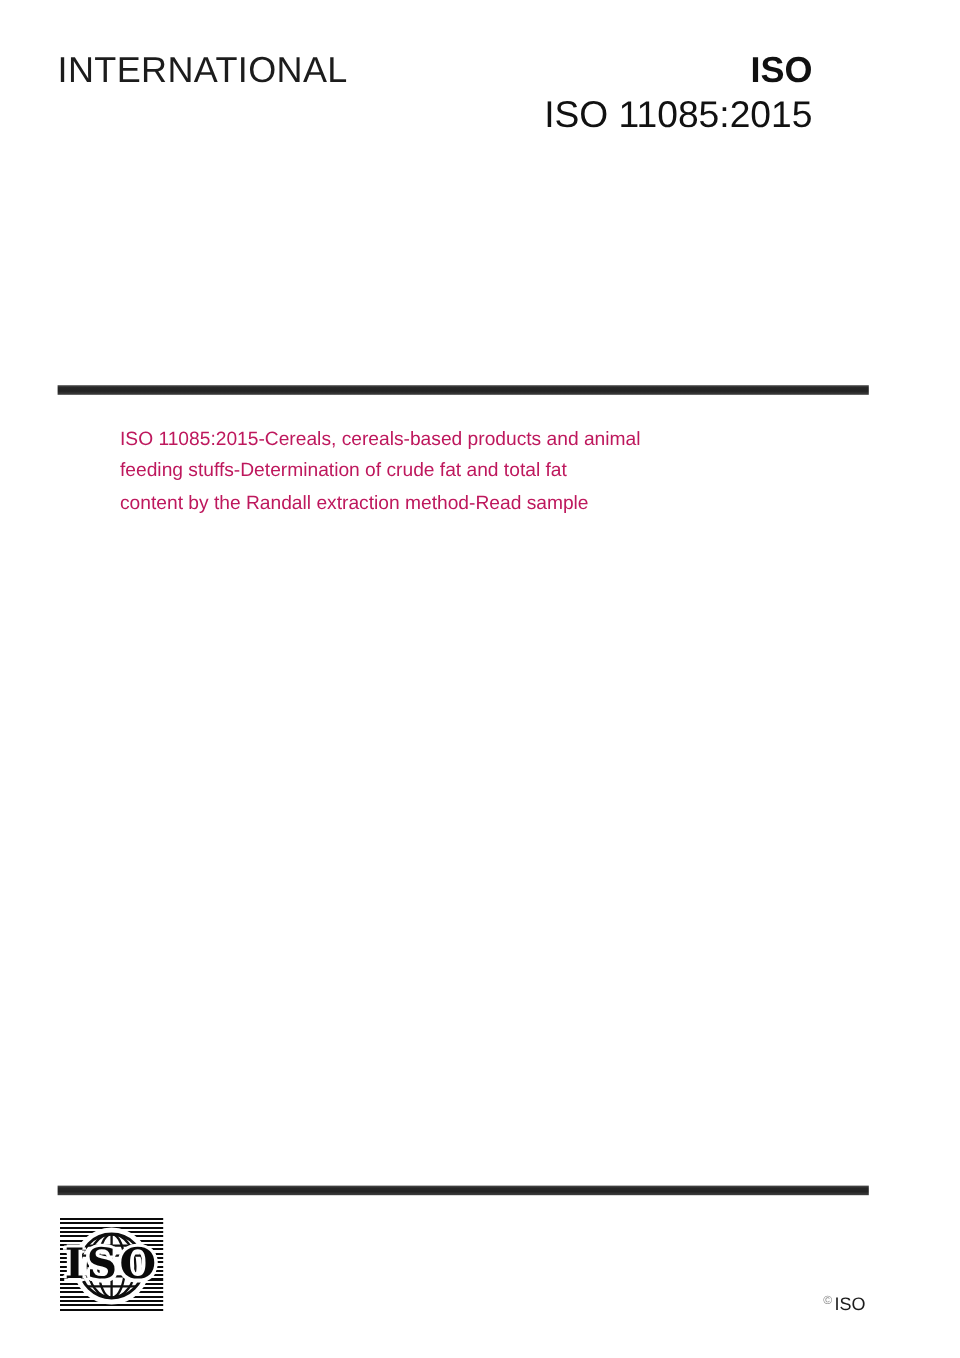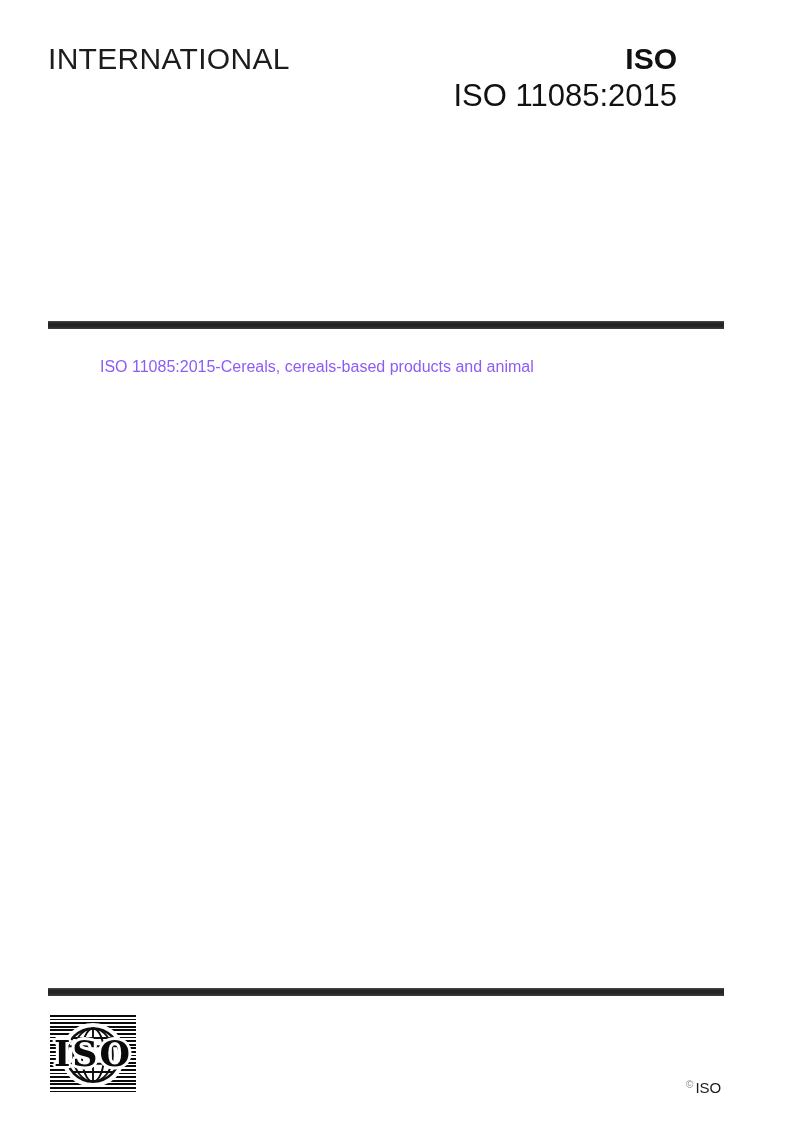--- a/index.html
+++ b/index.html
@@ -59,21 +59,21 @@
   .rule-top { top: 321px; }
   .rule-bottom { top: 988px; }
 
   
   .title-block {
     position: absolute;
     left: 100px;
     top: 354px;
     font-size: 16px;
     line-height: 26.3px;
-    color: #8b5cf6;
+    color: #be185d;
   }
 
   
   .iso-logo {
     position: absolute;
     left: 50px;
     top: 1015px;
     width: 86px;
     height: 79px;
     background: repeating-linear-gradient(to bottom,
@@ -134,20 +134,22 @@
 
   <div class="header-right">
     <div class="org-name">ISO</div>
     <div class="standard-ref">ISO 11085:2015</div>
   </div>
 
   <div class="rule rule-top"></div>
 
   <div class="title-block">
     <div class="title-line">ISO 11085:2015-Cereals, cereals-based products and animal</div>
+    <div class="title-line">feeding stuffs-Determination of crude fat and total fat</div>
+    <div class="title-line">content by the Randall extraction method-Read sample</div>
   </div>
 
   <div class="rule rule-bottom"></div>
 
   <div class="iso-logo">
     <div class="globe">
       <svg width="58" height="58" viewBox="0 0 60 60" aria-hidden="true">
         <g fill="none" stroke="#0f0f0f" stroke-width="2">
           <circle cx="30" cy="30" r="27.5" stroke-width="2.6"></circle>
           <ellipse cx="30" cy="30" rx="11.5" ry="27.5"></ellipse>

